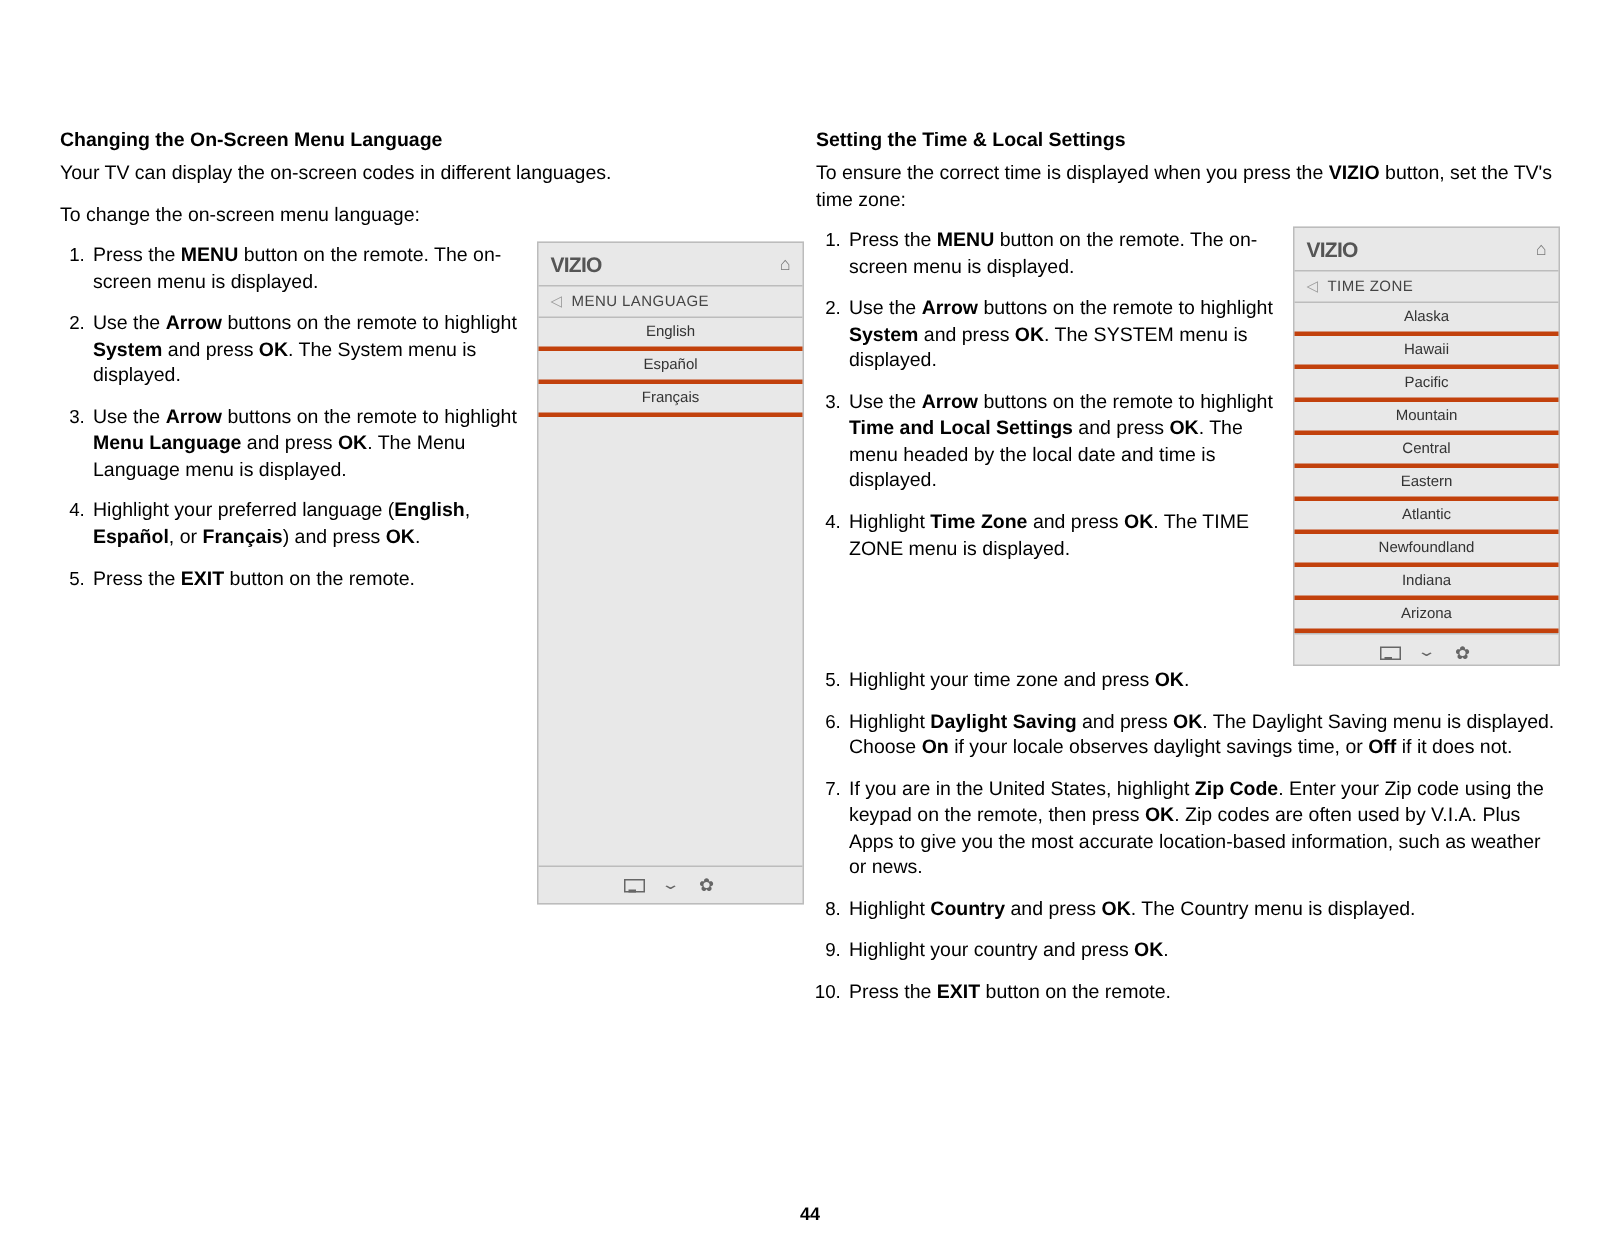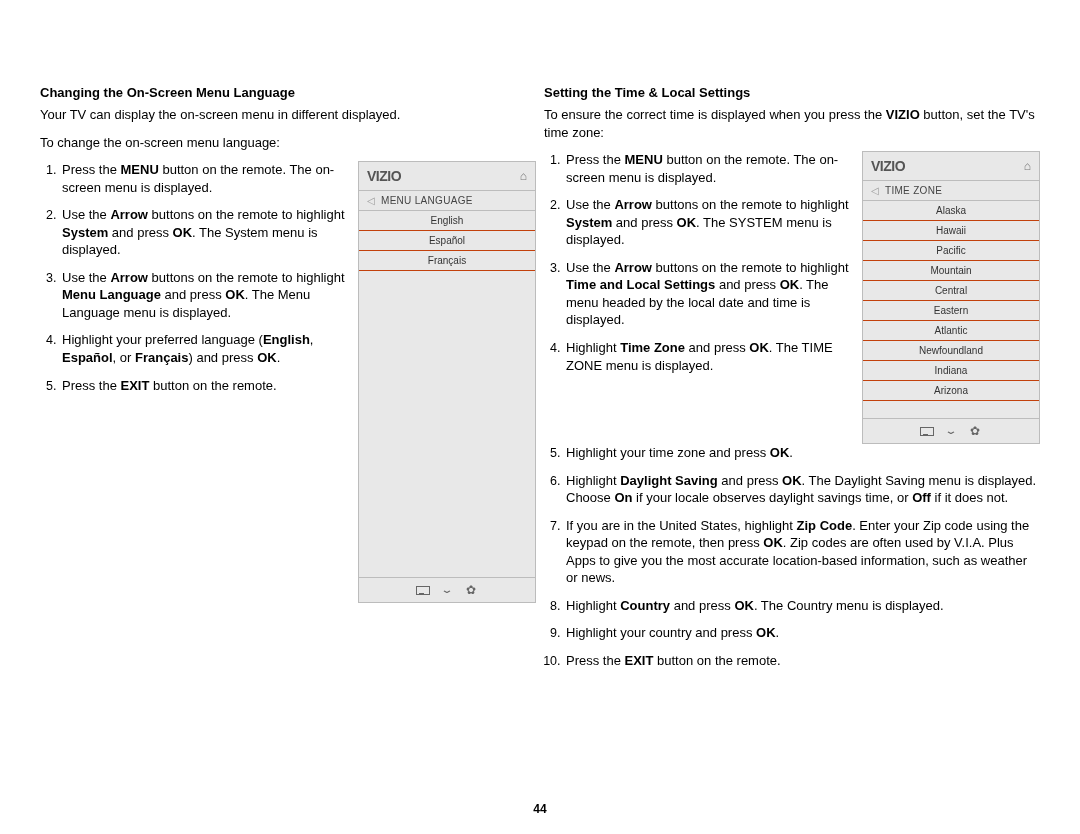--- a/index.html
+++ b/index.html
@@ -58,21 +58,21 @@
     padding: 4px 8px;
     font-size: 10px;
     letter-spacing: 0.3px;
     color: #444;
   }
   .back-chev { color: #999; margin-right: 6px; font-size: 10px; }
   .w-row {
     text-align: center;
     font-size: 10px;
     padding: 4px 0;
-    border-bottom: 1px solid #c2410c;
+    border-bottom: 3px solid #c2410c;
     color: #333;
   }
   .w-body { flex: 1; }
   .w-footer {
     border-top: 1px solid #bcbcbc;
     display: flex;
     justify-content: center;
     gap: 10px;
     padding: 6px 0;
     color: #666;
@@ -92,21 +92,21 @@
     font-weight: bold;
   }
 </style>
 </head>
 <body>
 
 <div class="columns">
 
   <div class="col">
     <h4>Changing the On-Screen Menu Language</h4>
-    <p>Your TV can display the on-screen menu in different displayed.</p>
+    <p>Your TV can display the on-screen codes in different languages.</p>
     <p>To change the on-screen menu language:</p>
     <div class="col-inner">
       <div class="text-block">
         <ol>
             <li>Press the <b>MENU</b> button on the remote. The on-screen menu is displayed.</li>
             <li>Use the <b>Arrow</b> buttons on the remote to highlight <b>System</b> and press <b>OK</b>. The System menu is displayed.</li>
             <li>Use the <b>Arrow</b> buttons on the remote to highlight <b>Menu Language</b> and press <b>OK</b>. The Menu Language menu is displayed.</li>
             <li>Highlight your preferred language (<b>English</b>, <b>Español</b>, or <b>Français</b>) and press <b>OK</b>.</li>
             <li>Press the <b>EXIT</b> button on the remote.</li>
           </ol>

